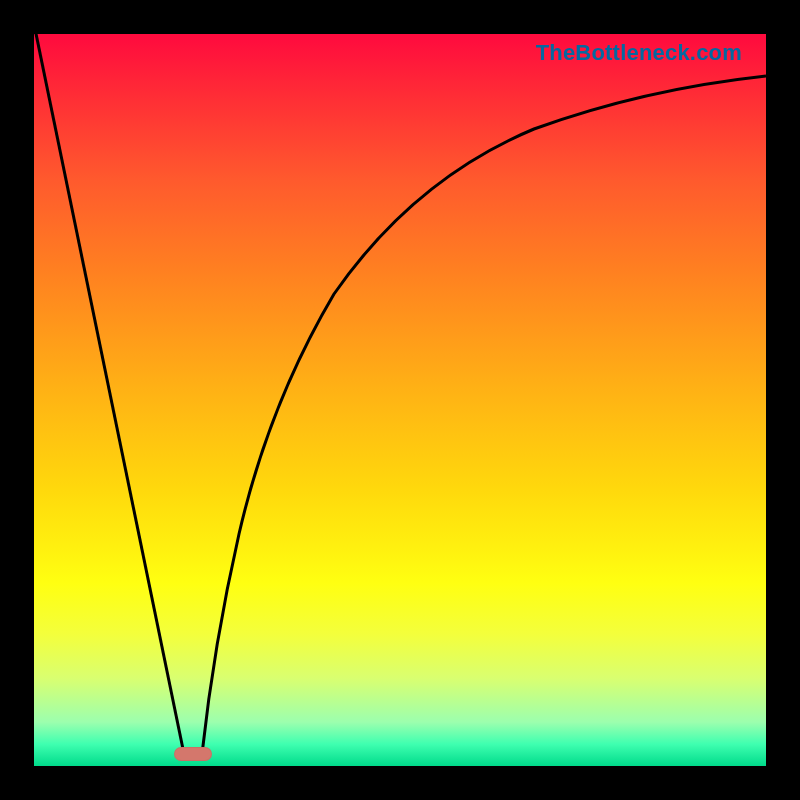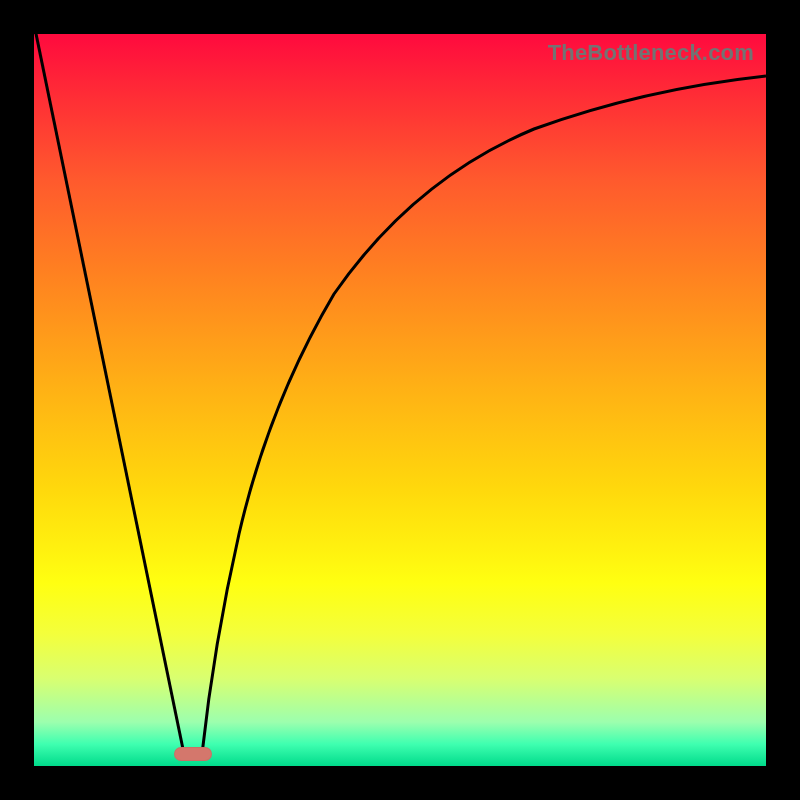--- a/index.html
+++ b/index.html
@@ -14,21 +14,21 @@
       #ff8220 33%,
       #ffb015 48%,
       #ffd80c 62%,
       #ffff11 75%,
       #f3ff3c 82%,
       #d9ff70 88%,
       #9cffae 94%,
       #3fffb0 97%,
       #00db8b 100%);
   }
-  .watermark{position:absolute;right:12px;top:6px;font:700 22px Arial,Helvetica,sans-serif;color:#737373;letter-spacing:.2px;}
+  .watermark{position:absolute;right:24px;top:6px;font:700 22px Arial,Helvetica,sans-serif;color:#0369a1;letter-spacing:.2px;}
   svg.curves{position:absolute;left:0;top:0;width:100%;height:100%;}
   .marker{position:absolute;width:38px;height:14px;border-radius:7px;background:#d4776c;box-shadow:0 0 0 1px rgba(0,0,0,.05) inset;}
 </style>
 </head>
 <body>
 <div class="stage">
   <div class="frame"></div>
   <div class="plot">
     <div class="gradient"></div>
     <div class="watermark">TheBottleneck.com</div>

